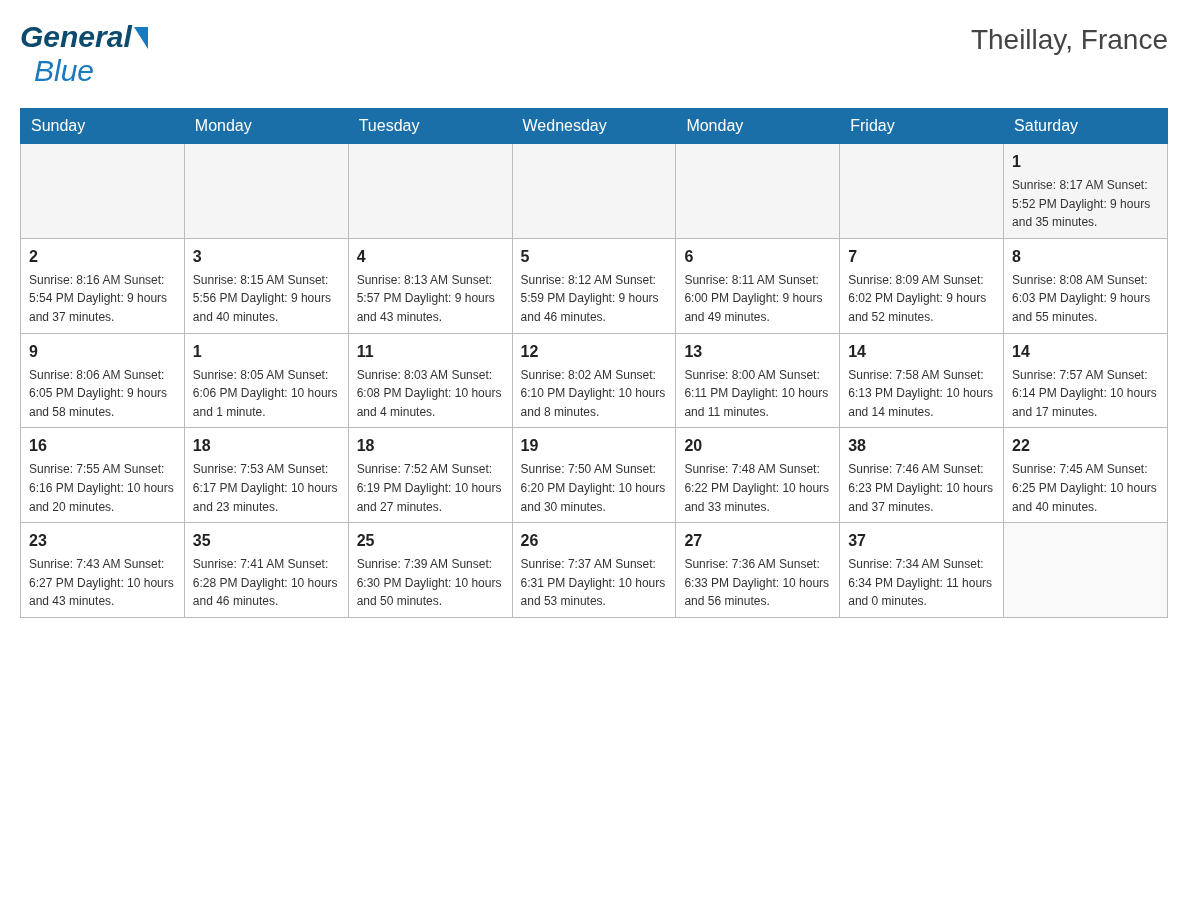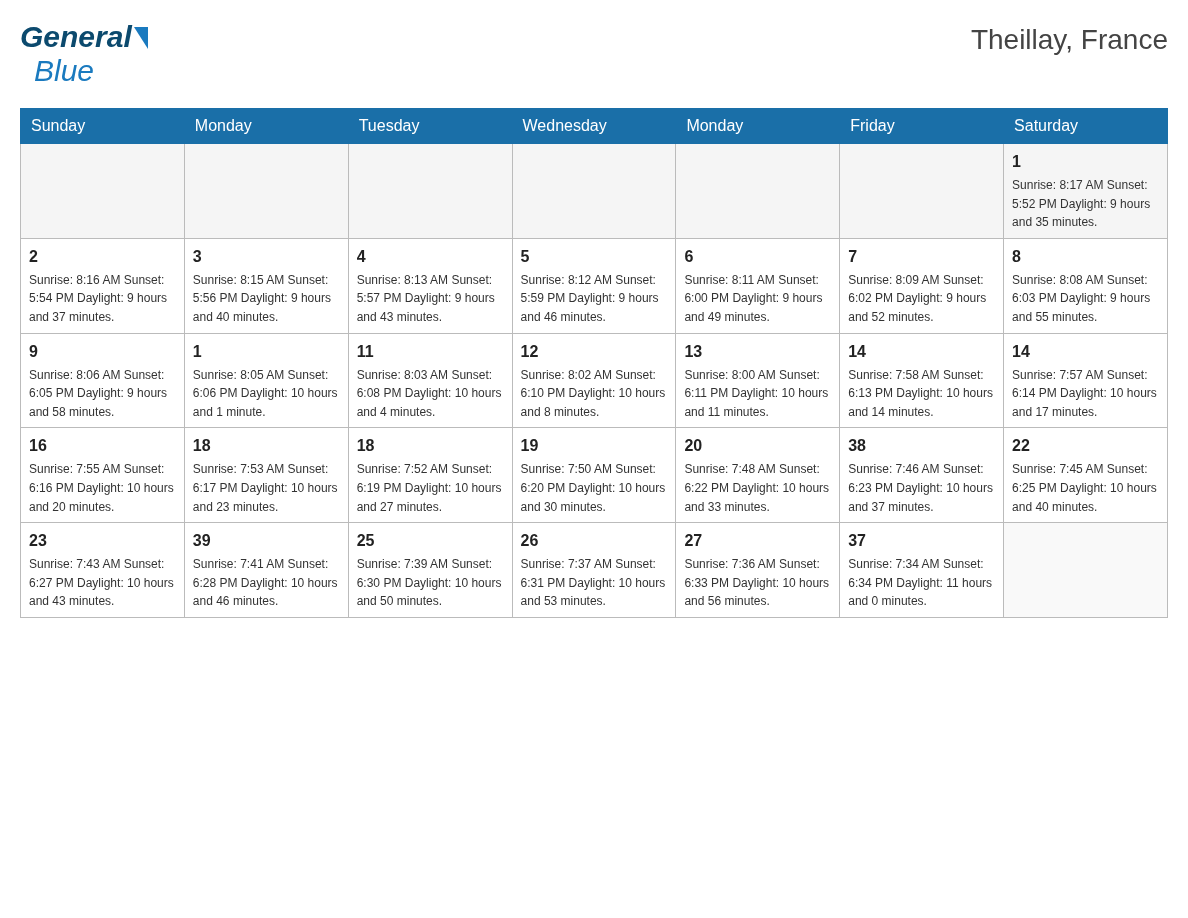--- a/index.html
+++ b/index.html
@@ -236,21 +236,21 @@
         <td><span class="day-number">22</span><span class="day-info">Sunrise: 7:45 AM
 Sunset: 6:25 PM
 Daylight: 10 hours
 and 40 minutes.</span></td>
       </tr>
       <tr>
         <td><span class="day-number">23</span><span class="day-info">Sunrise: 7:43 AM
 Sunset: 6:27 PM
 Daylight: 10 hours
 and 43 minutes.</span></td>
-        <td><span class="day-number">39</span><span class="day-info">Sunrise: 7:41 AM
+        <td><span class="day-number">35</span><span class="day-info">Sunrise: 7:41 AM
 Sunset: 6:28 PM
 Daylight: 10 hours
 and 46 minutes.</span></td>
         <td><span class="day-number">25</span><span class="day-info">Sunrise: 7:39 AM
 Sunset: 6:30 PM
 Daylight: 10 hours
 and 50 minutes.</span></td>
         <td><span class="day-number">26</span><span class="day-info">Sunrise: 7:37 AM
 Sunset: 6:31 PM
 Daylight: 10 hours

